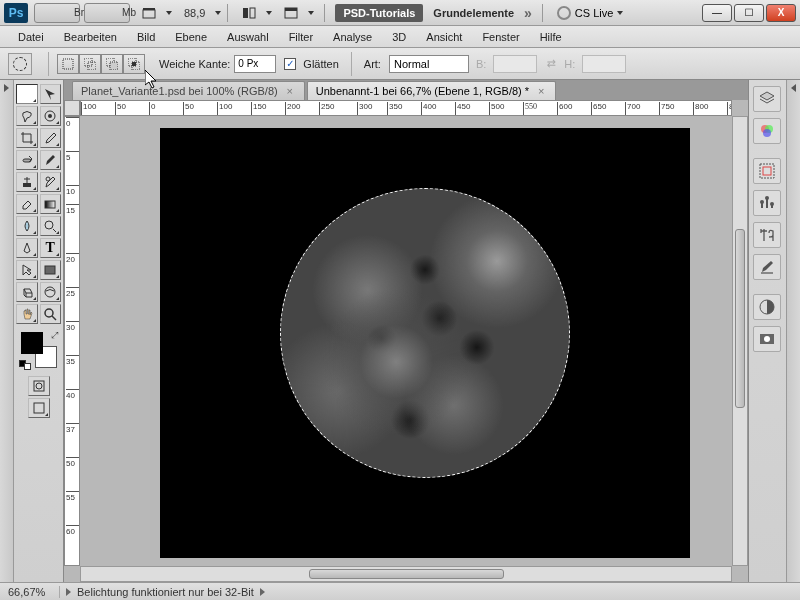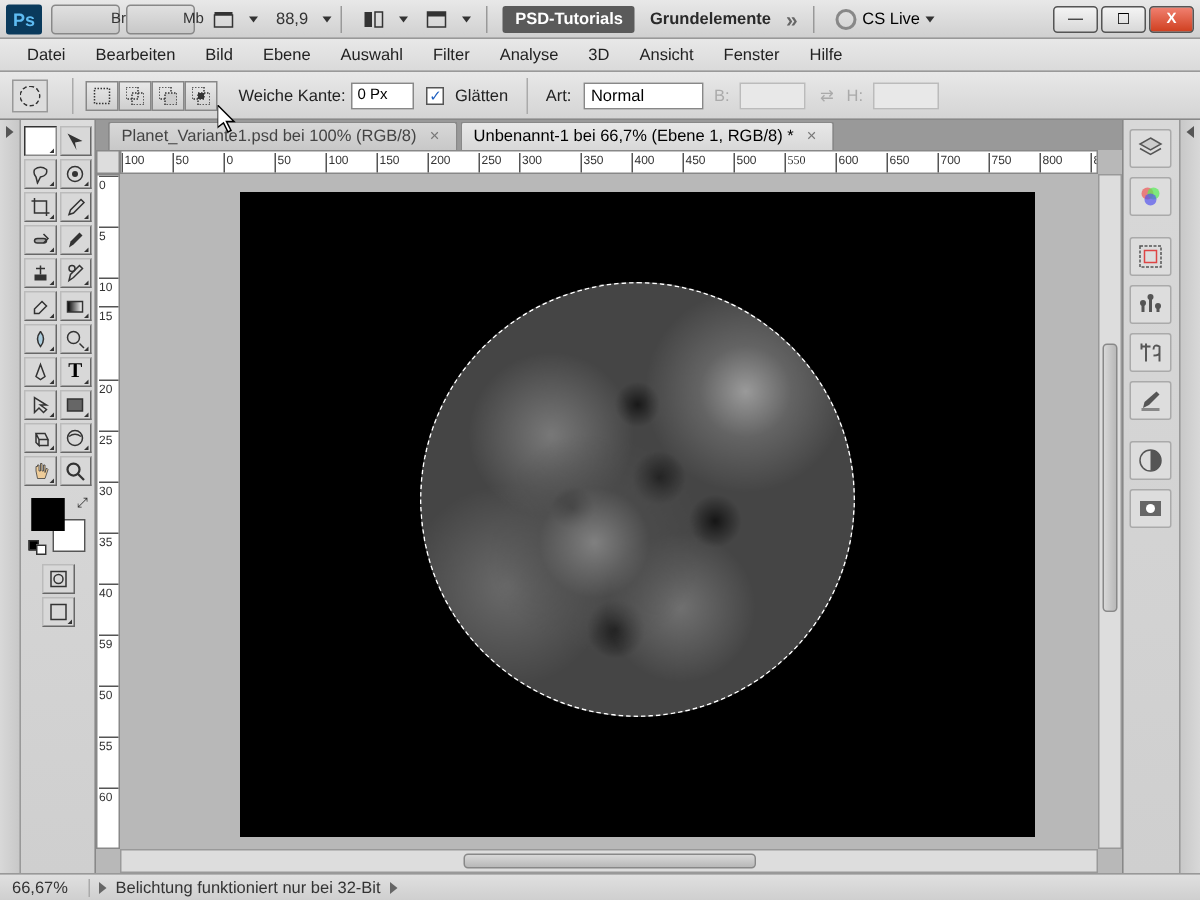--- a/index.html
+++ b/index.html
@@ -432,21 +432,21 @@
     <div class="ruler-corner"></div>
     <div class="ruler-h" id="rulerH">
         <div class="tick" style="left: 0px;">100</div>
         <div class="tick" style="left: 34px;">50</div>
         <div class="tick" style="left: 68px;">0</div>
         <div class="tick" style="left: 102px;">50</div>
         <div class="tick" style="left: 136px;">100</div>
         <div class="tick" style="left: 170px;">150</div>
         <div class="tick" style="left: 204px;">200</div>
         <div class="tick" style="left: 238px;">250</div>
-        <div class="tick" style="left: 265px; text-align: right;">300</div>
+        <div class="tick" style="left: 276px; text-align: right;">300</div>
         <div class="tick" style="left: 306px;">350</div>
         <div class="tick" style="left: 340px;">400</div>
         <div class="tick" style="left: 374px;">450</div>
         <div class="tick" style="left: 408px;">500</div>
         <div class="tick" style="left: 442px; font-family: Liberation Serif, serif;">550</div>
         <div class="tick" style="left: 476px;">600</div>
         <div class="tick" style="left: 510px;">650</div>
         <div class="tick" style="left: 544px;">700</div>
         <div class="tick" style="left: 578px;">750</div>
         <div class="tick" style="left: 612px;">800</div>
@@ -455,21 +455,21 @@
     <div class="ruler-v" id="rulerV">
         <div class="tick" style="top: 0px;">0</div>
         <div class="tick" style="top: 34px;">5</div>
         <div class="tick" style="top: 68px;">10</div>
         <div class="tick" style="top: 87px;">15</div>
         <div class="tick" style="top: 136px;">20</div>
         <div class="tick" style="top: 170px;">25</div>
         <div class="tick" style="top: 204px;">30</div>
         <div class="tick" style="top: 238px;">35</div>
         <div class="tick" style="top: 272px;">40</div>
-        <div class="tick" style="top: 306px;">59</div>
+        <div class="tick" style="top: 306px;">37</div>
         <div class="tick" style="top: 340px;">50</div>
         <div class="tick" style="top: 374px;">55</div>
         <div class="tick" style="top: 408px;">60</div>
       </div>
     <div class="canvas-wrap">
       <div class="canvas">
         <div class="planet"></div>
       </div>
     </div>
     <div class="scroll-h">

